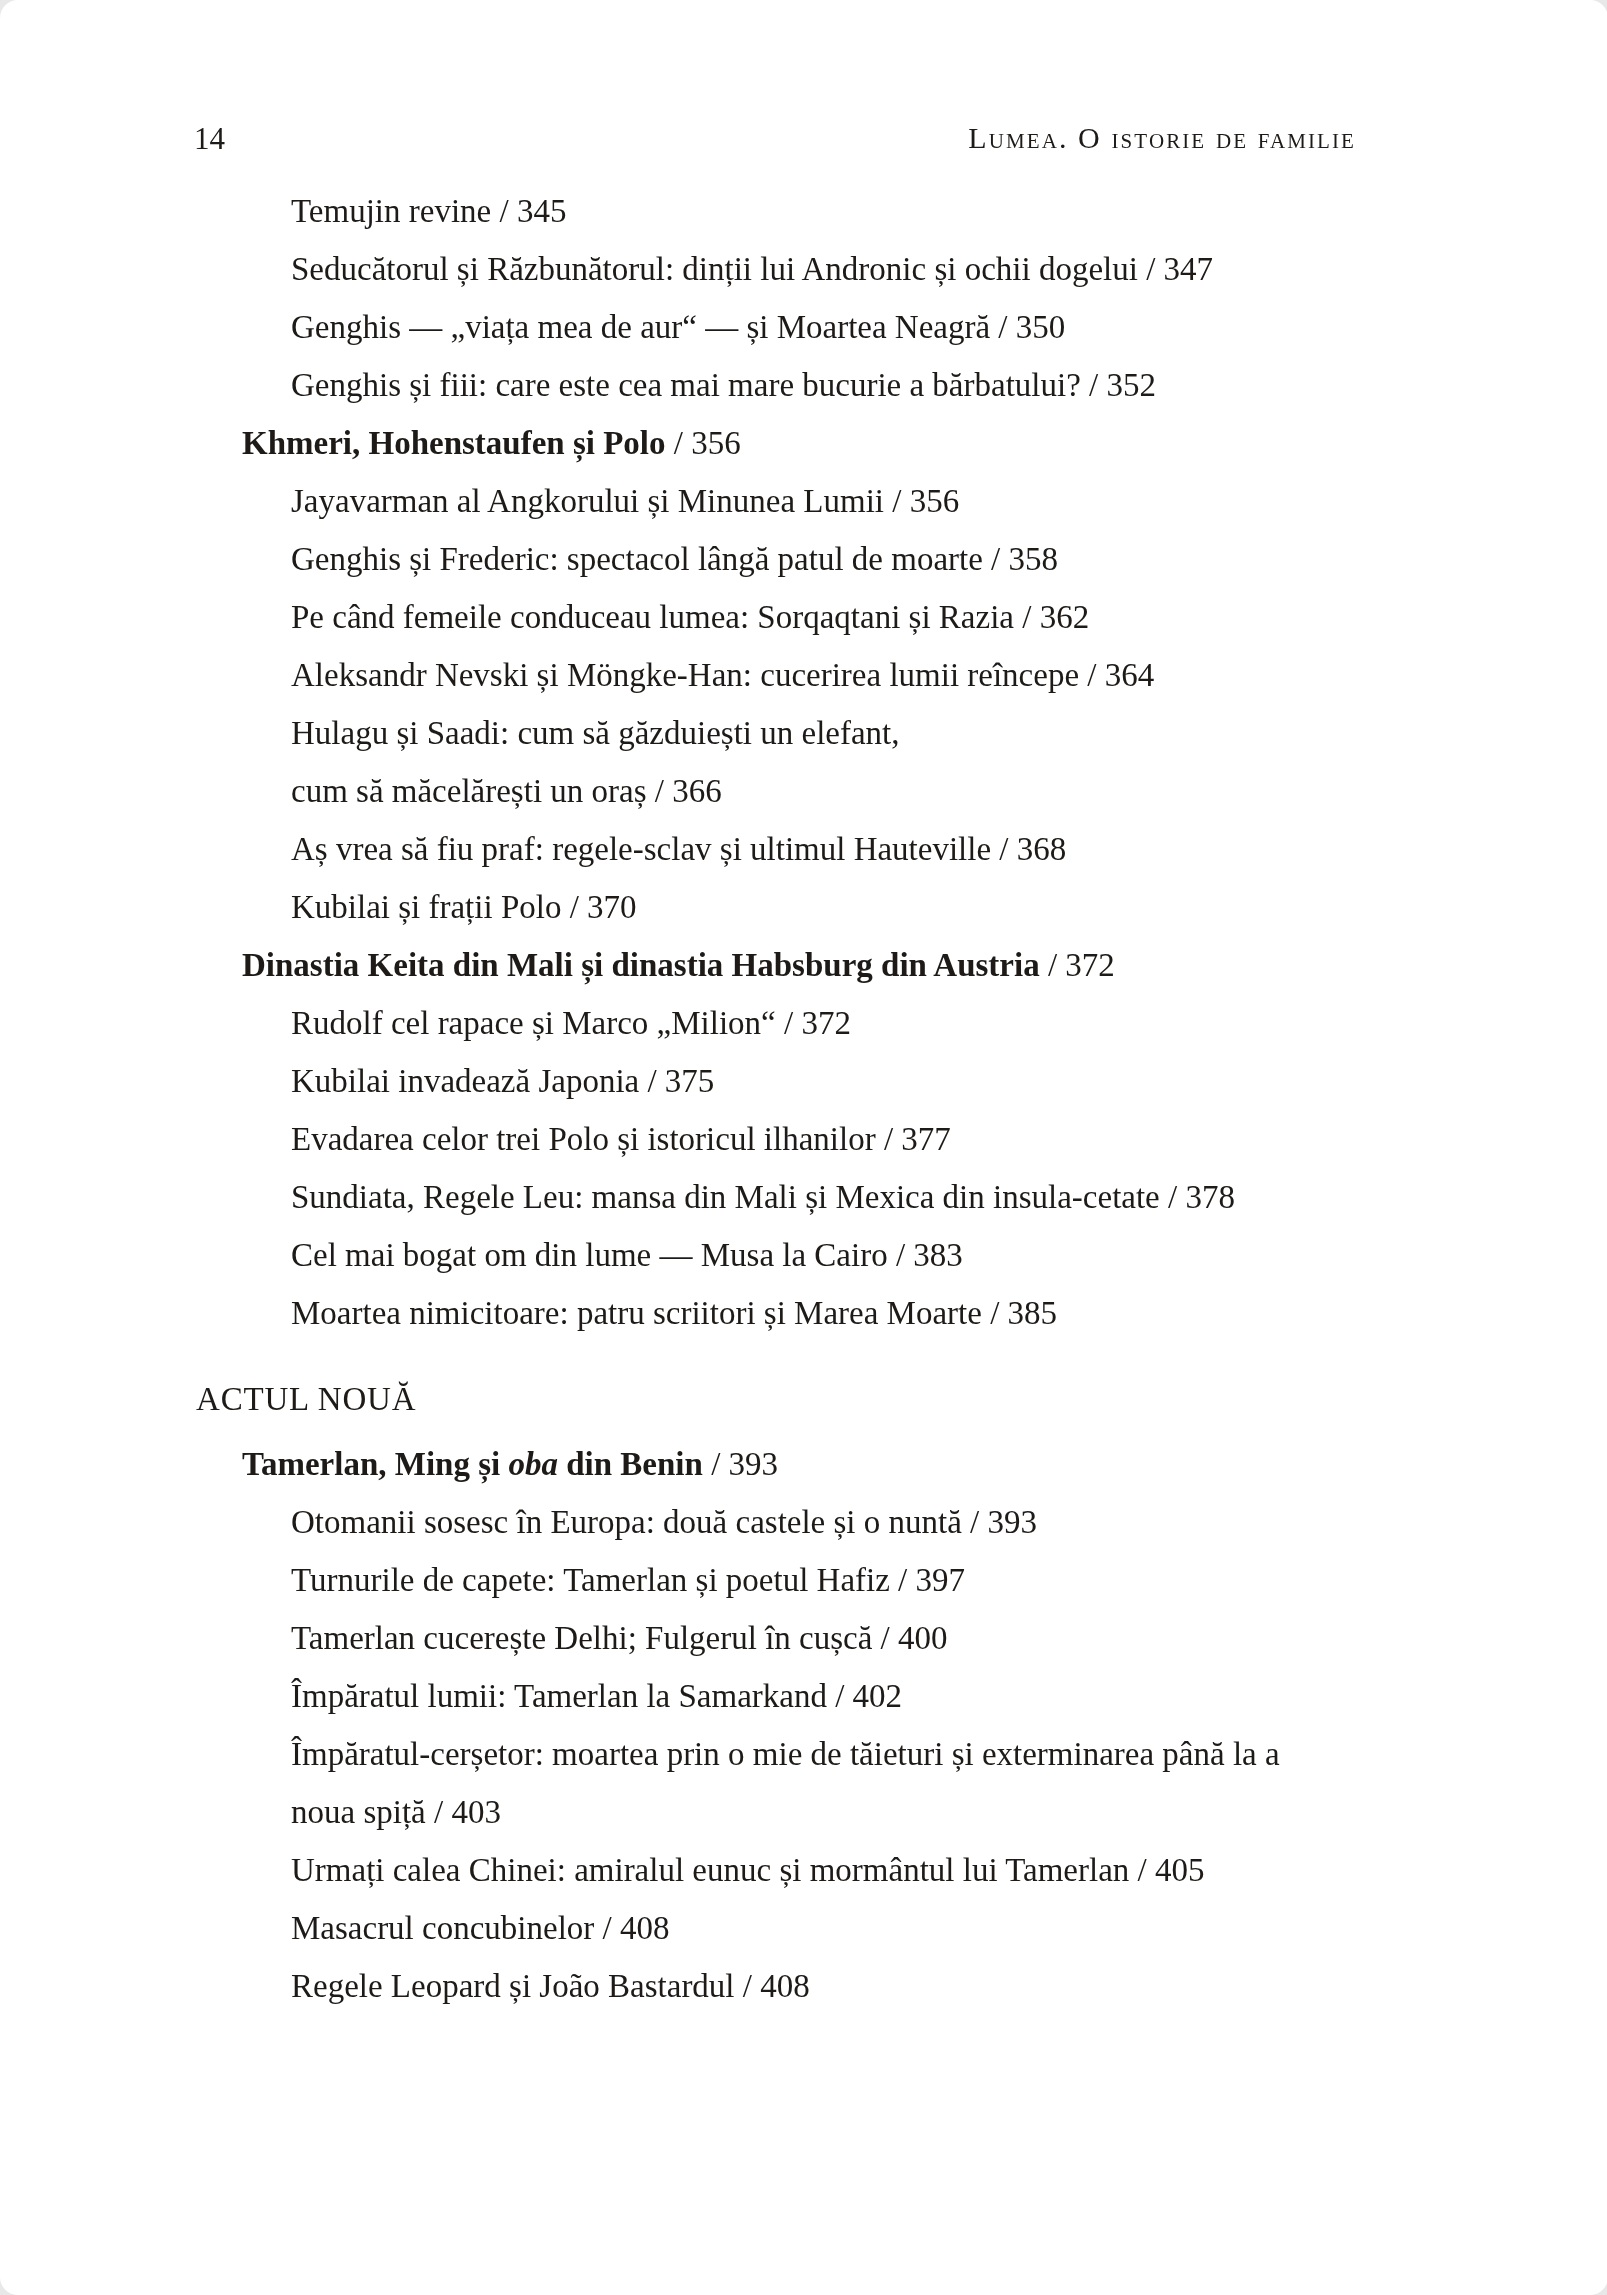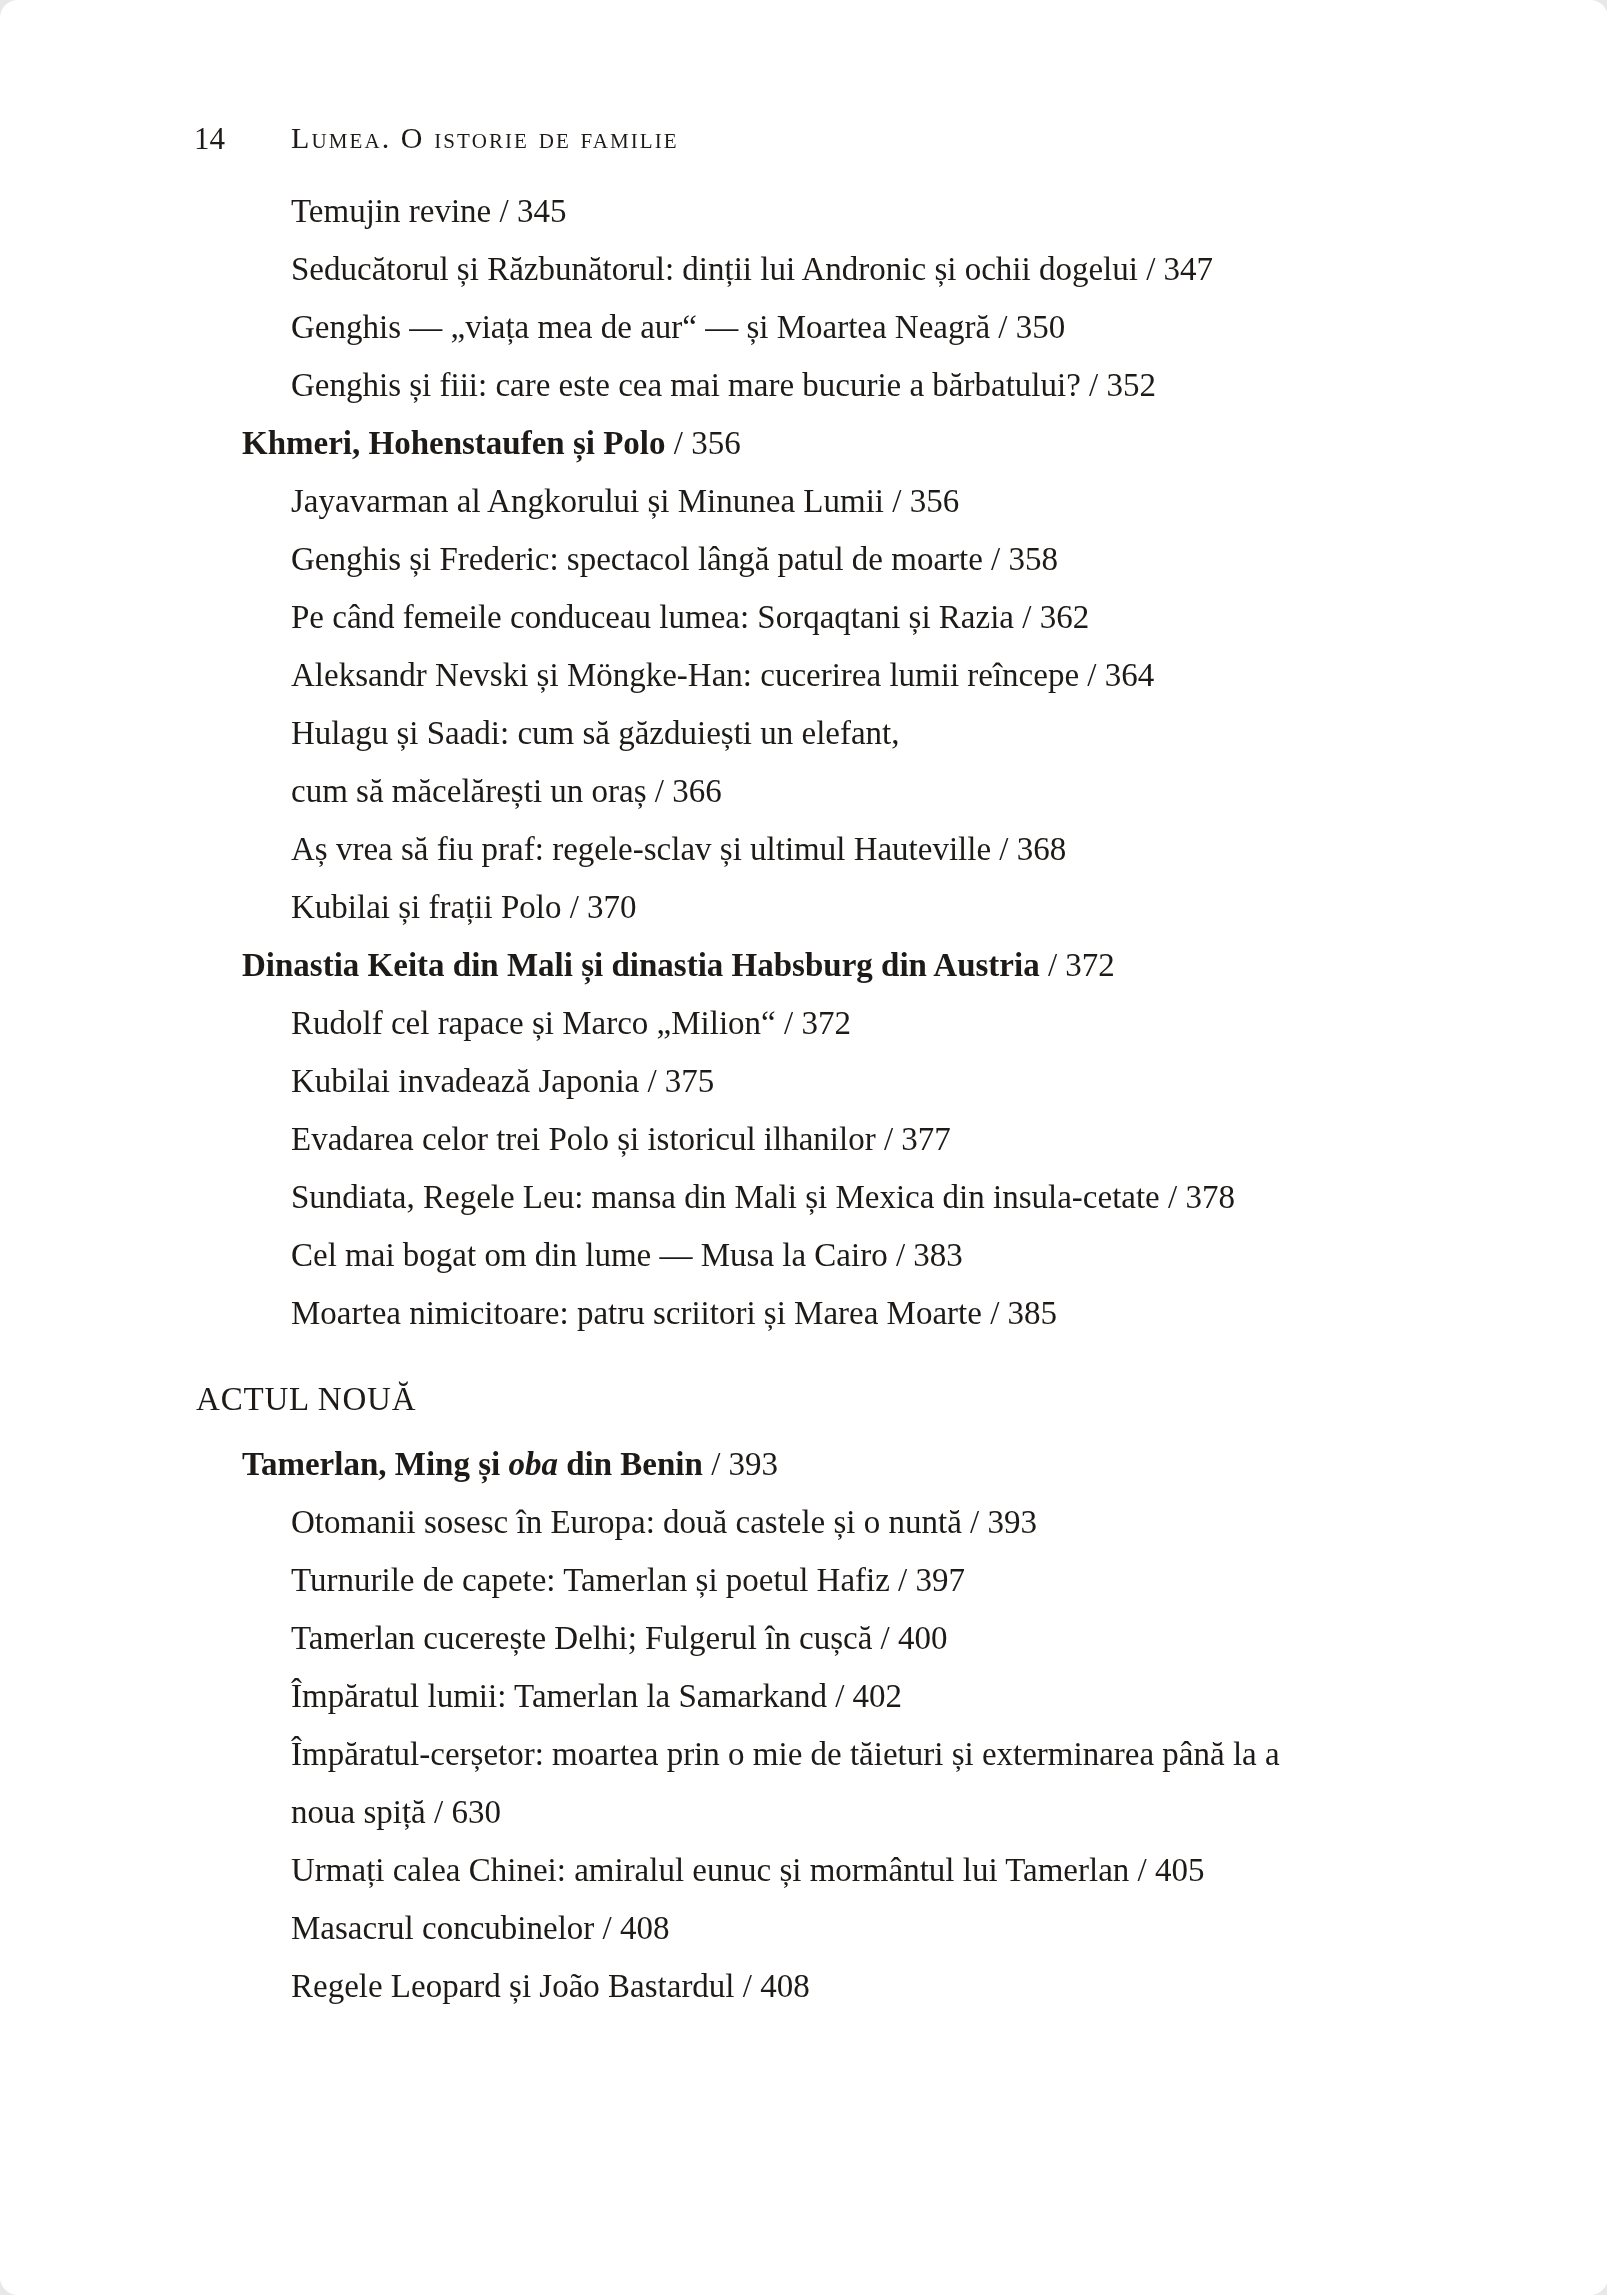--- a/index.html
+++ b/index.html
@@ -25,21 +25,21 @@
     top: 110px;
     font-size: 31px;
     line-height: 58px;
     white-space: nowrap;
   }
   .running-header {
     position: absolute;
     left: 291px;
     top: 109px;
     width: 1065px;
-    text-align: left;
+    text-align: right;
     font-variant: small-caps;
     font-size: 30px;
     letter-spacing: 2.1px;
     line-height: 58px;
     white-space: nowrap;
   }
   
   .toc {
     position: absolute;
     top: 182px;
@@ -96,19 +96,19 @@
       <div class="toc-line toc-line--entry"><span class="seg--regular">Sundiata, Regele Leu: </span><span class="seg--italic">mansa</span><span class="seg--regular"> din Mali și Mexica din insula-cetate / 378</span></div>
       <div class="toc-line toc-line--entry"><span class="seg--regular">Cel mai bogat om din lume — Musa la Cairo / 383</span></div>
       <div class="toc-line toc-line--entry"><span class="seg--regular">Moartea nimicitoare: patru scriitori și Marea Moarte / 385</span></div>
       <div class="toc-line toc-line--act"><span class="seg--regular">ACTUL NOUĂ</span></div>
       <div class="toc-line toc-line--section"><span class="seg--bold">Tamerlan, Ming și </span><span class="seg--bolditalic">oba</span><span class="seg--bold"> din Benin</span><span class="seg--regular"> / 393</span></div>
       <div class="toc-line toc-line--entry"><span class="seg--regular">Otomanii sosesc în Europa: două castele și o nuntă / 393</span></div>
       <div class="toc-line toc-line--entry"><span class="seg--regular">Turnurile de capete: Tamerlan și poetul Hafiz / 397</span></div>
       <div class="toc-line toc-line--entry"><span class="seg--regular">Tamerlan cucerește Delhi; Fulgerul în cușcă / 400</span></div>
       <div class="toc-line toc-line--entry"><span class="seg--regular">Împăratul lumii: Tamerlan la Samarkand / 402</span></div>
       <div class="toc-line toc-line--entry"><span class="seg--regular">Împăratul-cerșetor: moartea prin o mie de tăieturi și exterminarea până la a</span></div>
-      <div class="toc-line toc-line--continuation"><span class="seg--regular">noua spiță / 630</span></div>
+      <div class="toc-line toc-line--continuation"><span class="seg--regular">noua spiță / 403</span></div>
       <div class="toc-line toc-line--entry"><span class="seg--regular">Urmați calea Chinei: amiralul eunuc și mormântul lui Tamerlan / 405</span></div>
       <div class="toc-line toc-line--entry"><span class="seg--regular">Masacrul concubinelor / 408</span></div>
       <div class="toc-line toc-line--entry"><span class="seg--regular">Regele Leopard și João Bastardul / 408</span></div>
     </div>
 </div>
 
 
 </body></html>

